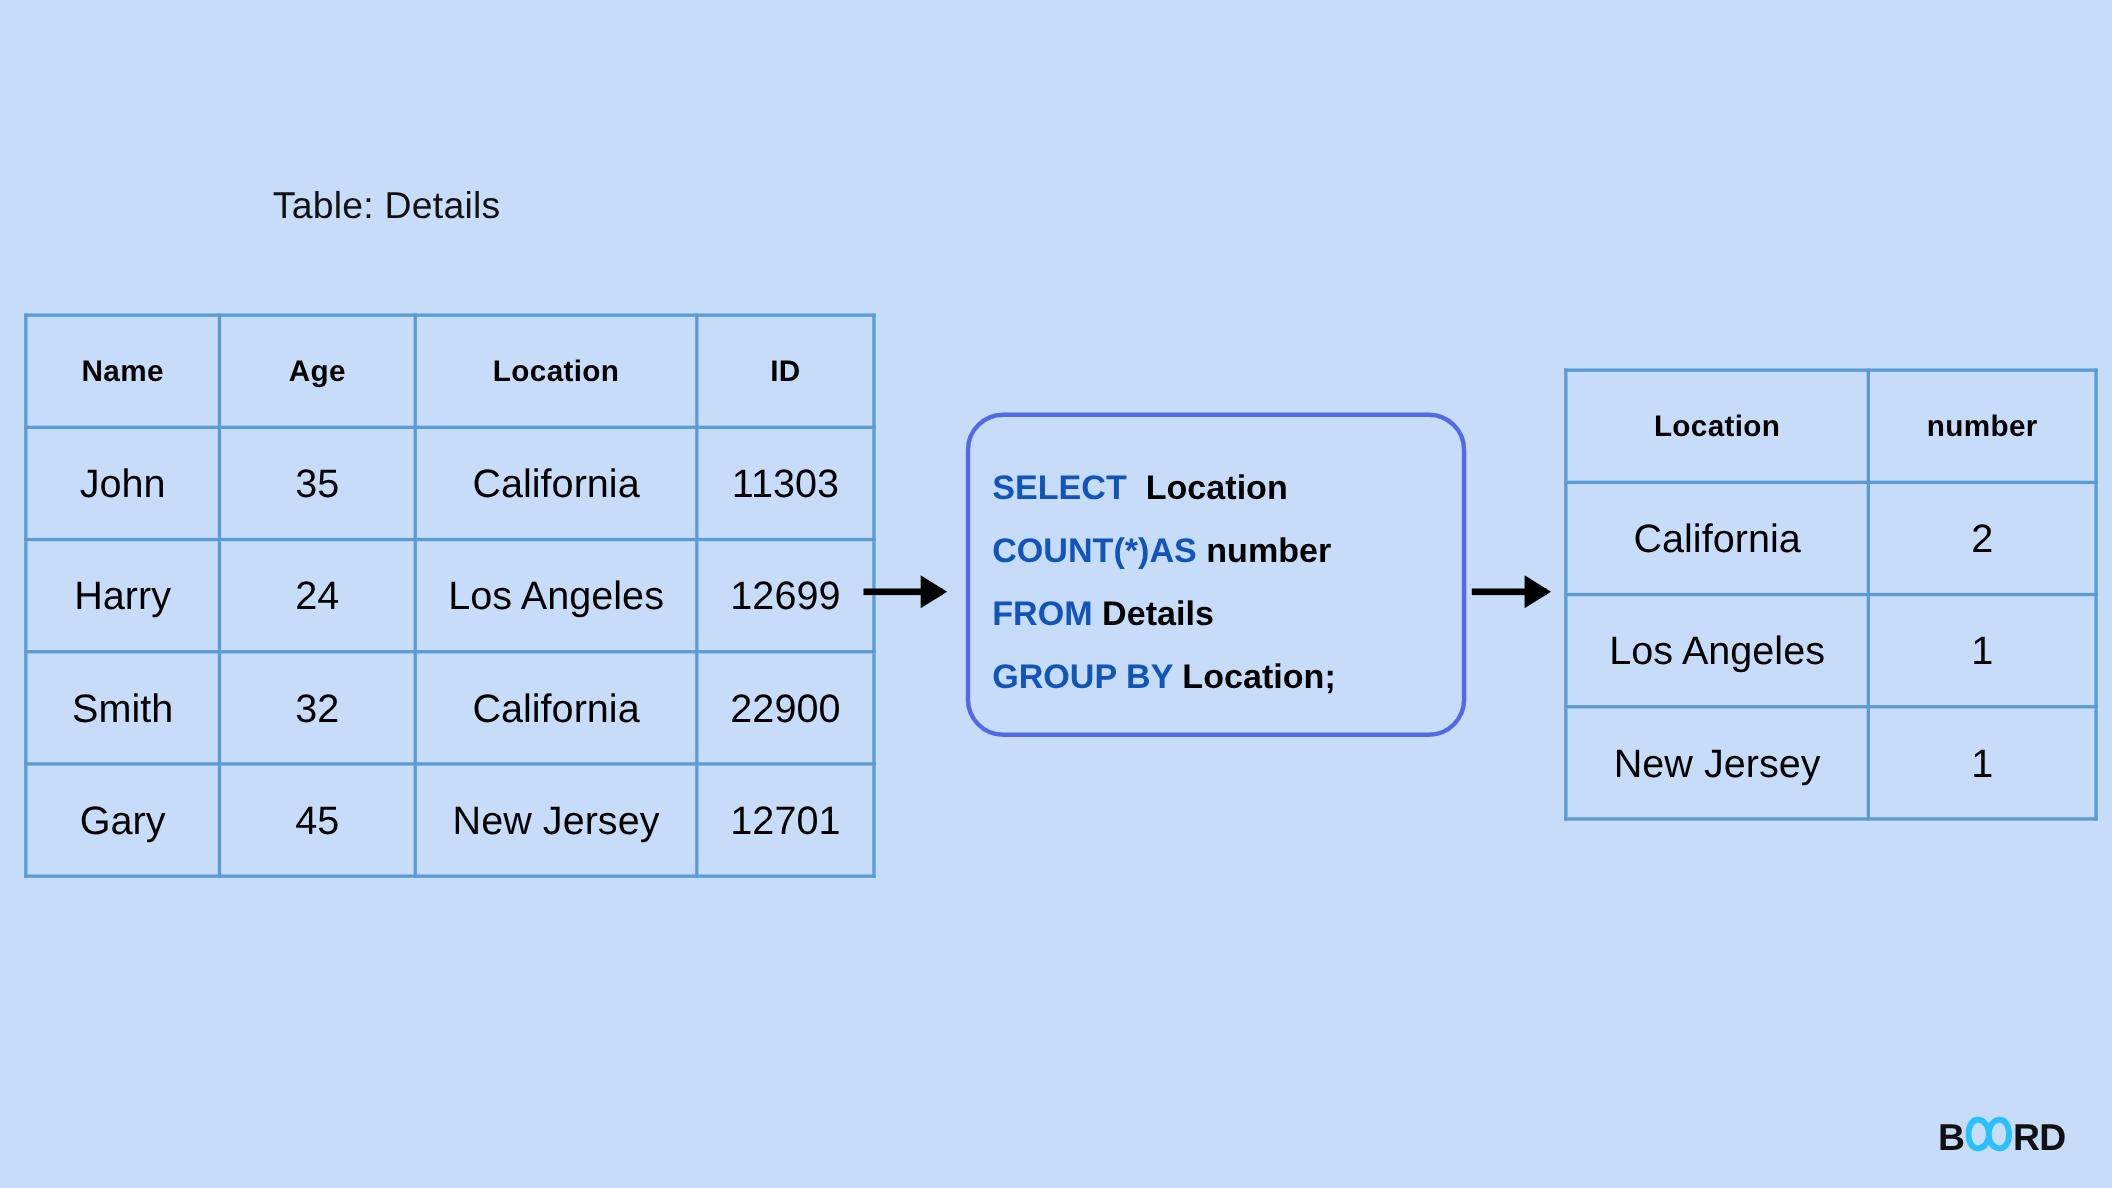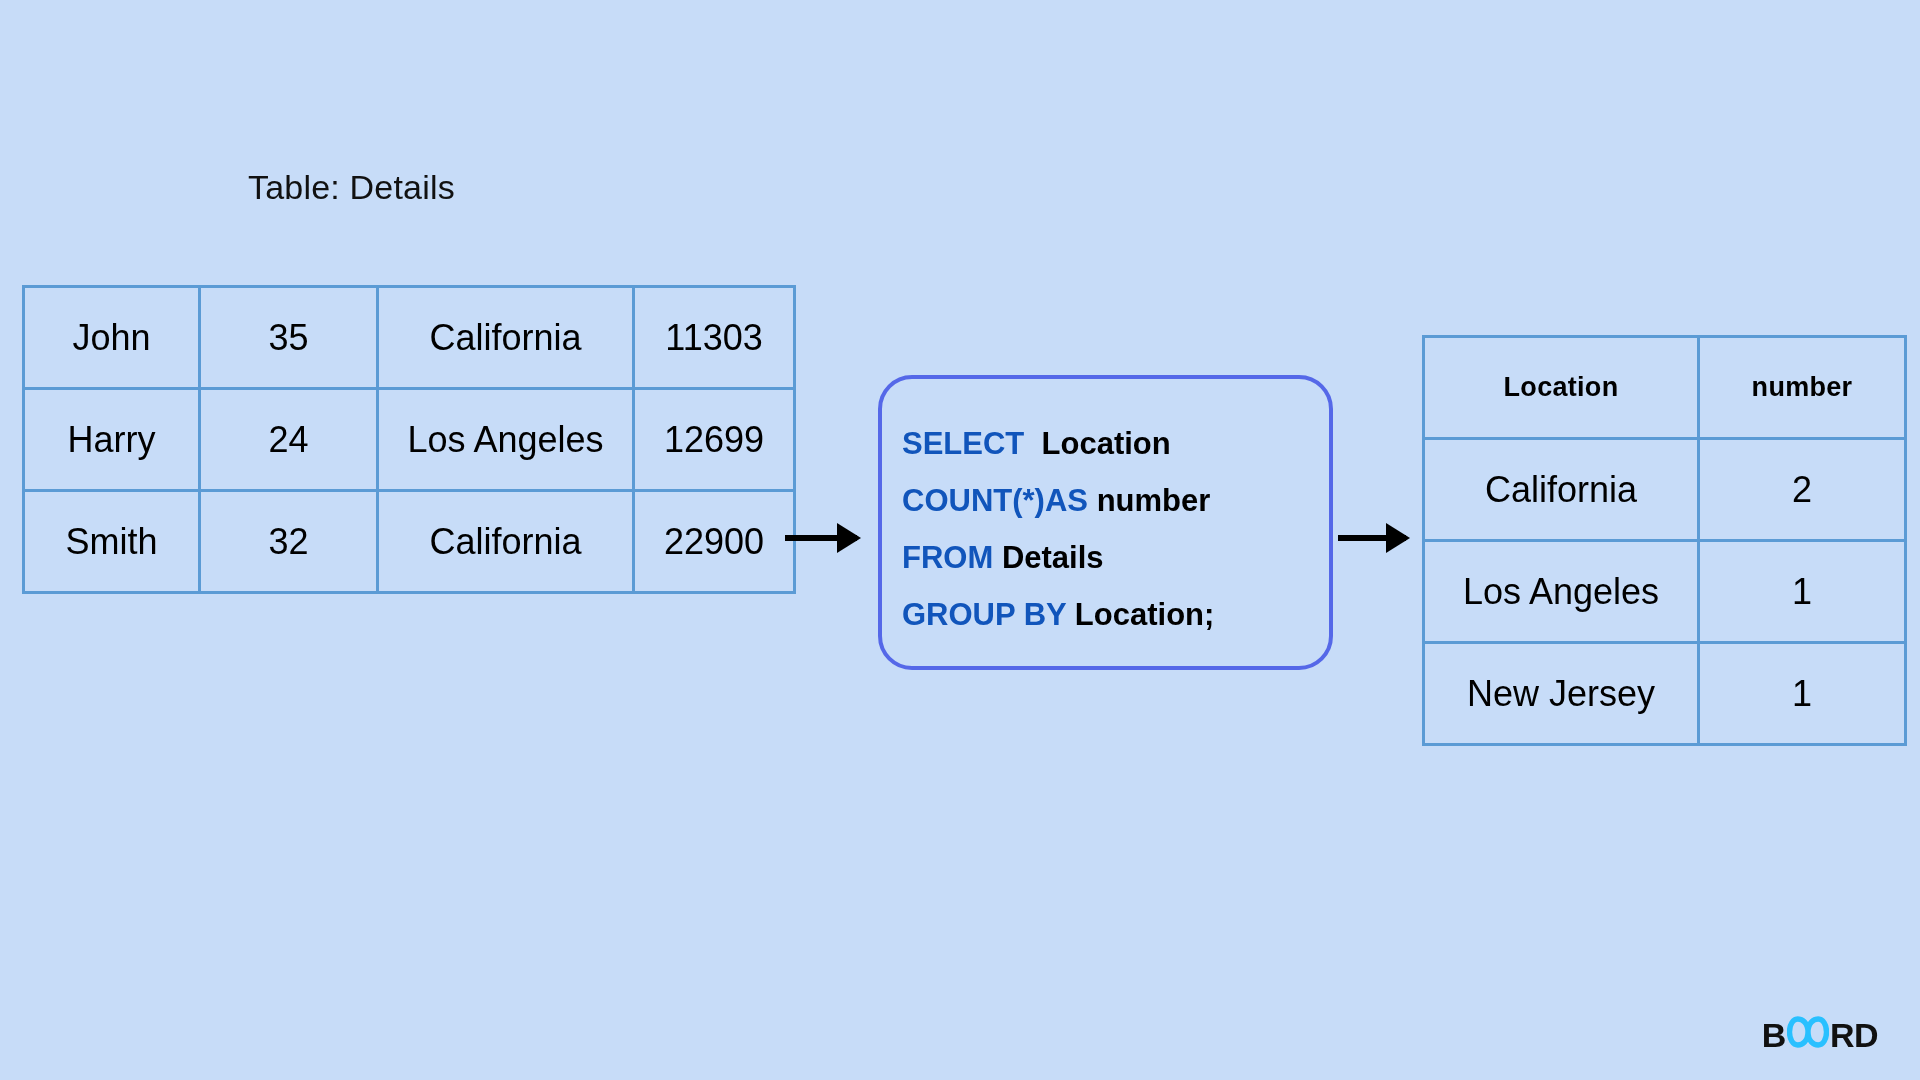--- a/index.html
+++ b/index.html
@@ -137,36 +137,48 @@
 </head>
 <body>
 
 <div class="stage">
 
   <div class="table-title">Table: Details</div>
 
   <table class="data-table" id="source-table">
     <tbody>
       <tr>
+        <td class="hdr">Name</td>
+        <td class="hdr">Age</td>
+        <td class="hdr">Location</td>
+        <td class="hdr">ID</td>
+      </tr>
+      <tr>
         <td>John</td>
         <td>35</td>
         <td>California</td>
         <td>11303</td>
       </tr>
       <tr>
         <td>Harry</td>
         <td>24</td>
         <td>Los Angeles</td>
         <td>12699</td>
       </tr>
       <tr>
         <td>Smith</td>
         <td>32</td>
         <td>California</td>
         <td>22900</td>
+      </tr>
+      <tr>
+        <td>Gary</td>
+        <td>45</td>
+        <td>New Jersey</td>
+        <td>12701</td>
       </tr>
     </tbody>
   </table>
 
   <div class="arrow" id="arrow-source-to-query"></div>
 
   <div class="query-box">
     <div class="query-line">
       <span class="kw">SELECT</span>
       &nbsp;<span>Location</span>

